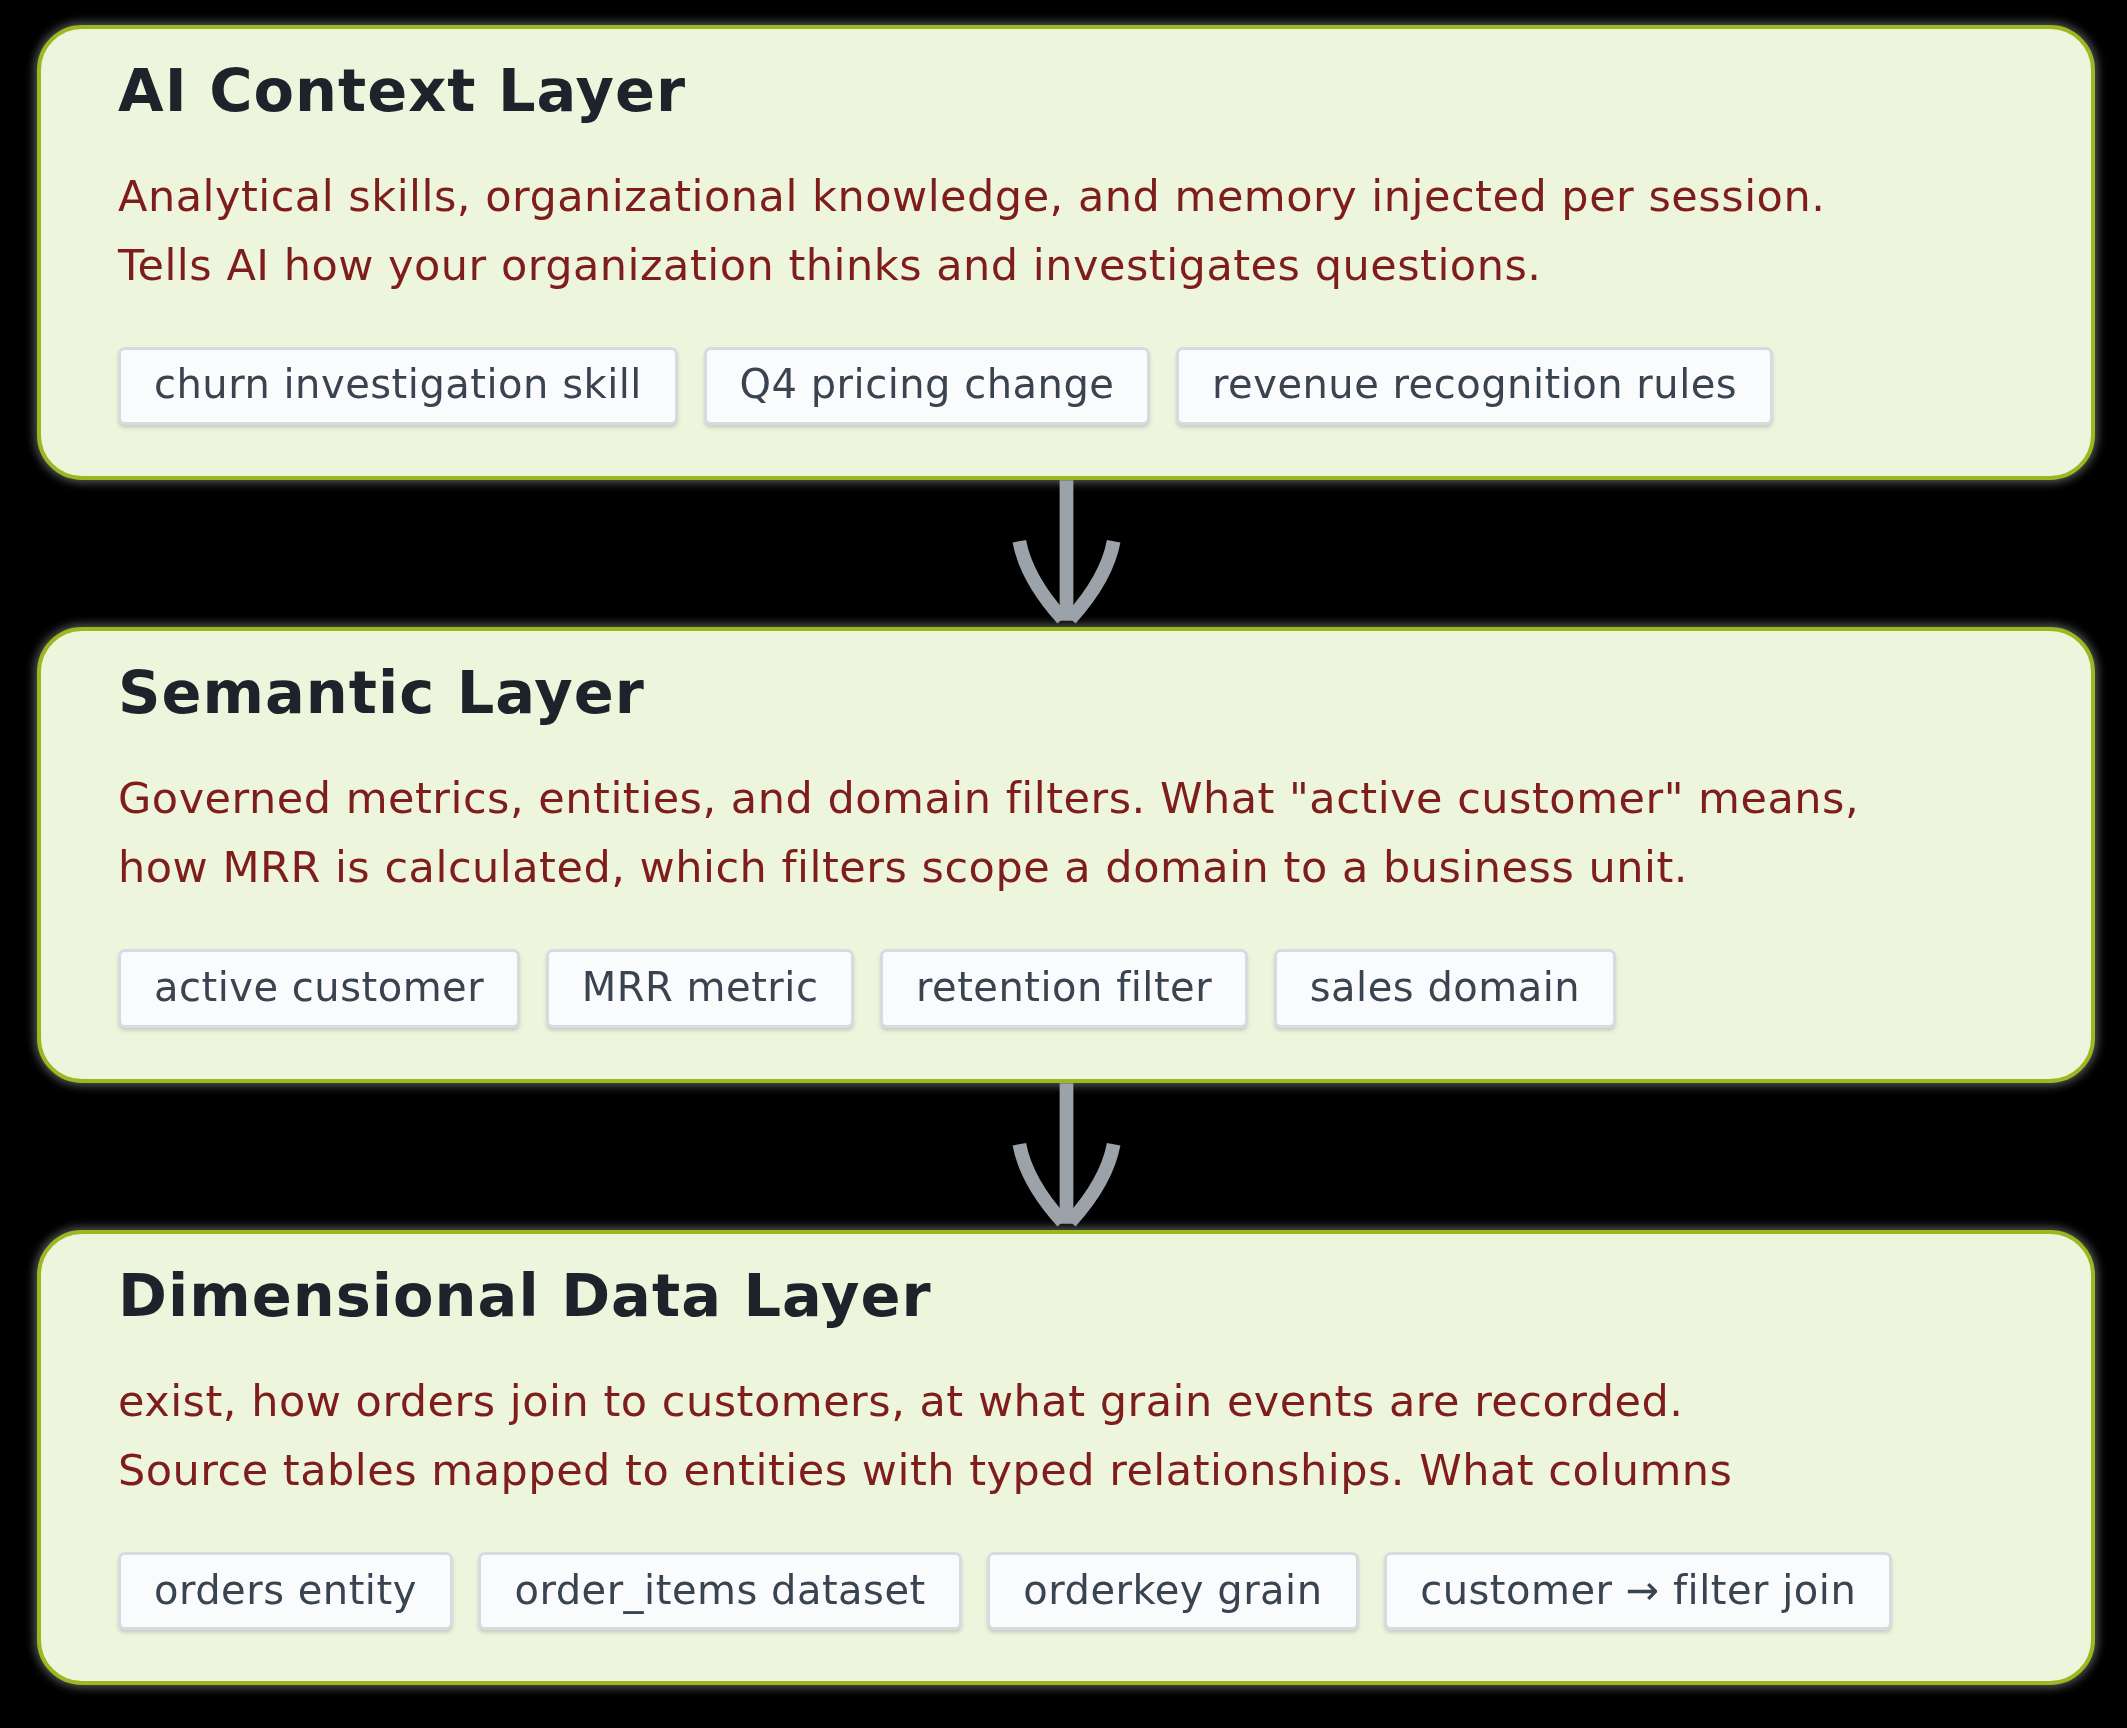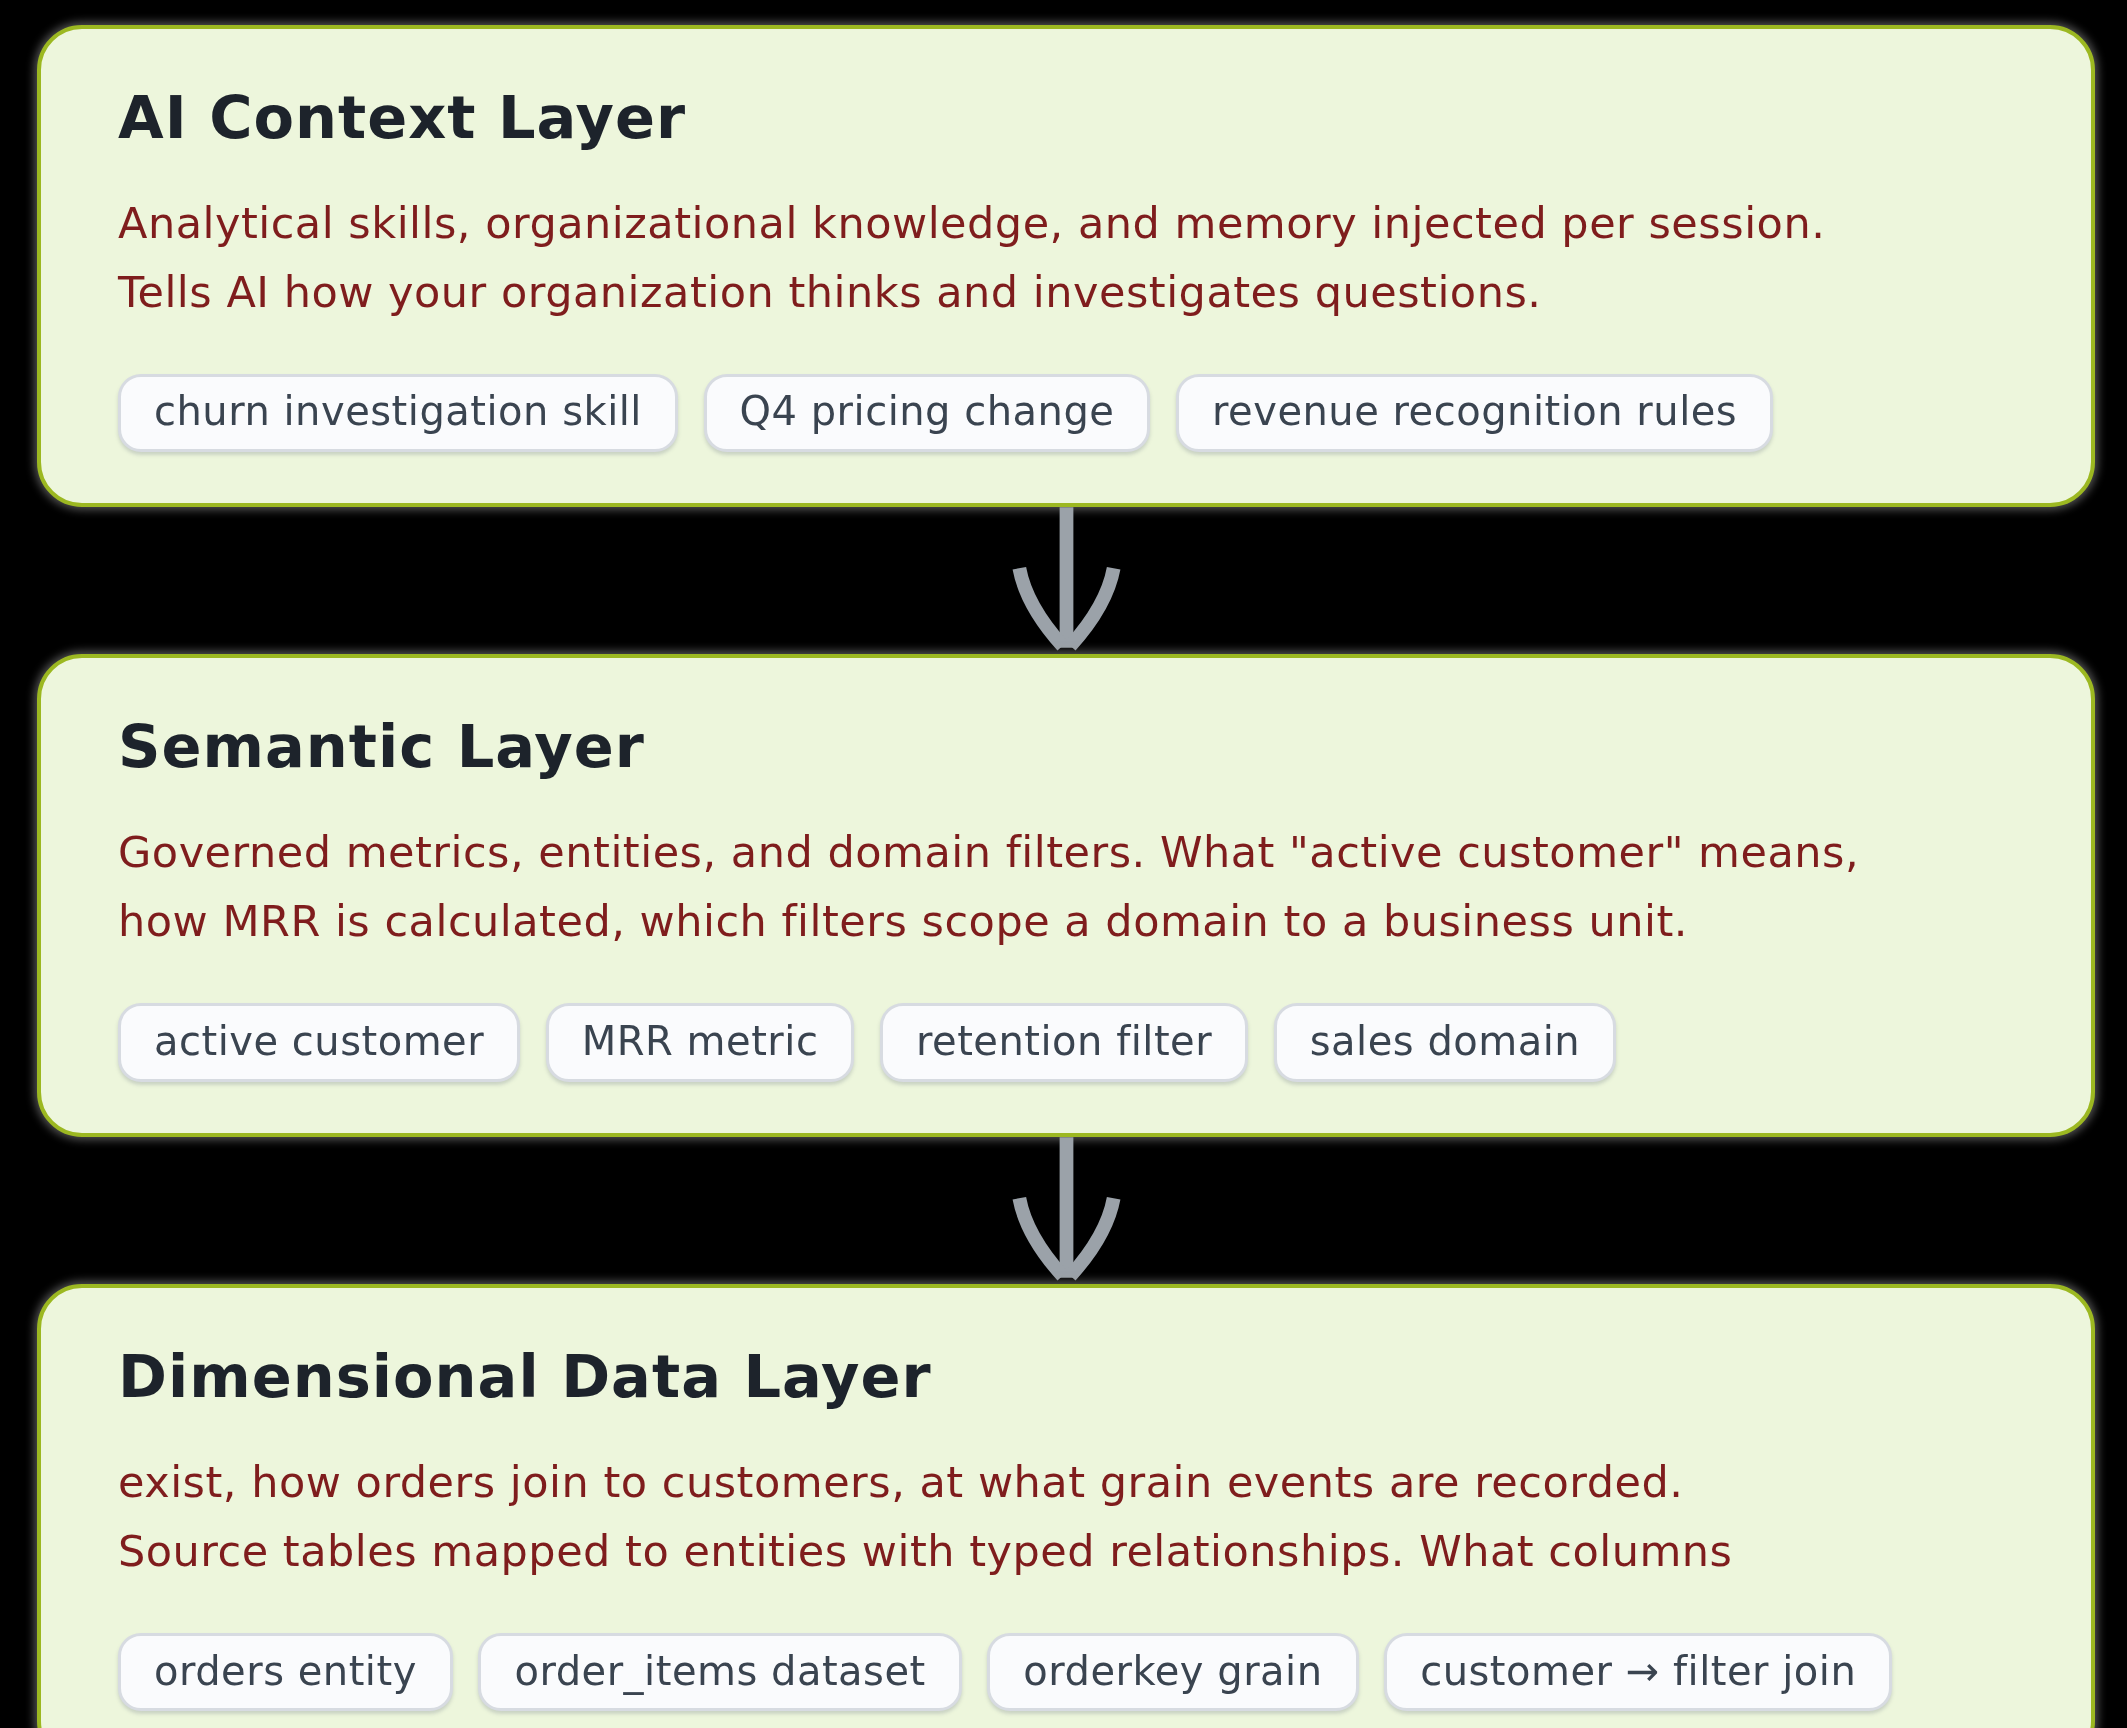--- a/index.html
+++ b/index.html
@@ -20,21 +20,21 @@
     box-sizing: border-box;
     padding: 24.6px 33px 29.6px 37px;
     display: flex;
     flex-direction: column;
   }
   .layer-card {
     background: #edf6dc;
     border: 4.9px solid #9cb821;
     border-radius: 45px;
     box-sizing: border-box;
-    padding: 54px 77px 51px 77px;
+    padding: 27px 77px 51px 77px;
     box-shadow: 0 0 8.9px 3px rgba(148,148,148,0.55);
     flex: 0 0 auto;
   }
   .layer-title {
     margin: 0 0 37px 0;
     font-size: 59px;
     font-weight: 700;
     letter-spacing: 1px;
     color: #1d232b;
     font-family: "DejaVu Sans", cursive;
@@ -48,21 +48,21 @@
   }
   .tag-row {
     margin-top: 47px;
     display: flex;
     flex-wrap: nowrap;
     gap: 25.6px;
   }
   .tag-pill {
     background: #fafbfd;
     border: 3px solid #d7dbe1;
-    border-radius: 23px;
+    border-radius: 7px;
     padding: 10.8px 33px 12.8px 33px;
     font-size: 40px;
     line-height: 49px;
     color: #3a4450;
     font-weight: 500;
     letter-spacing: 0.5px;
     white-space: nowrap;
     box-shadow: 0 3px 3.9px rgba(120,130,140,0.30);
     text-align: center;
   }

